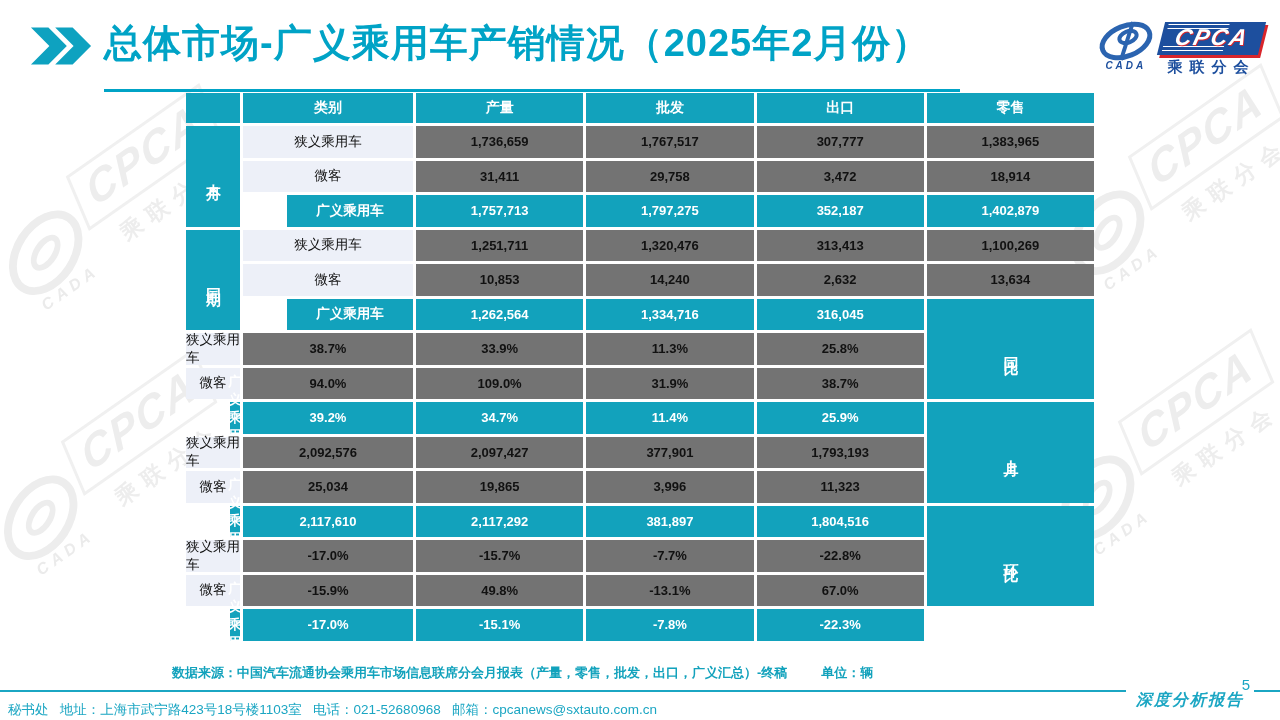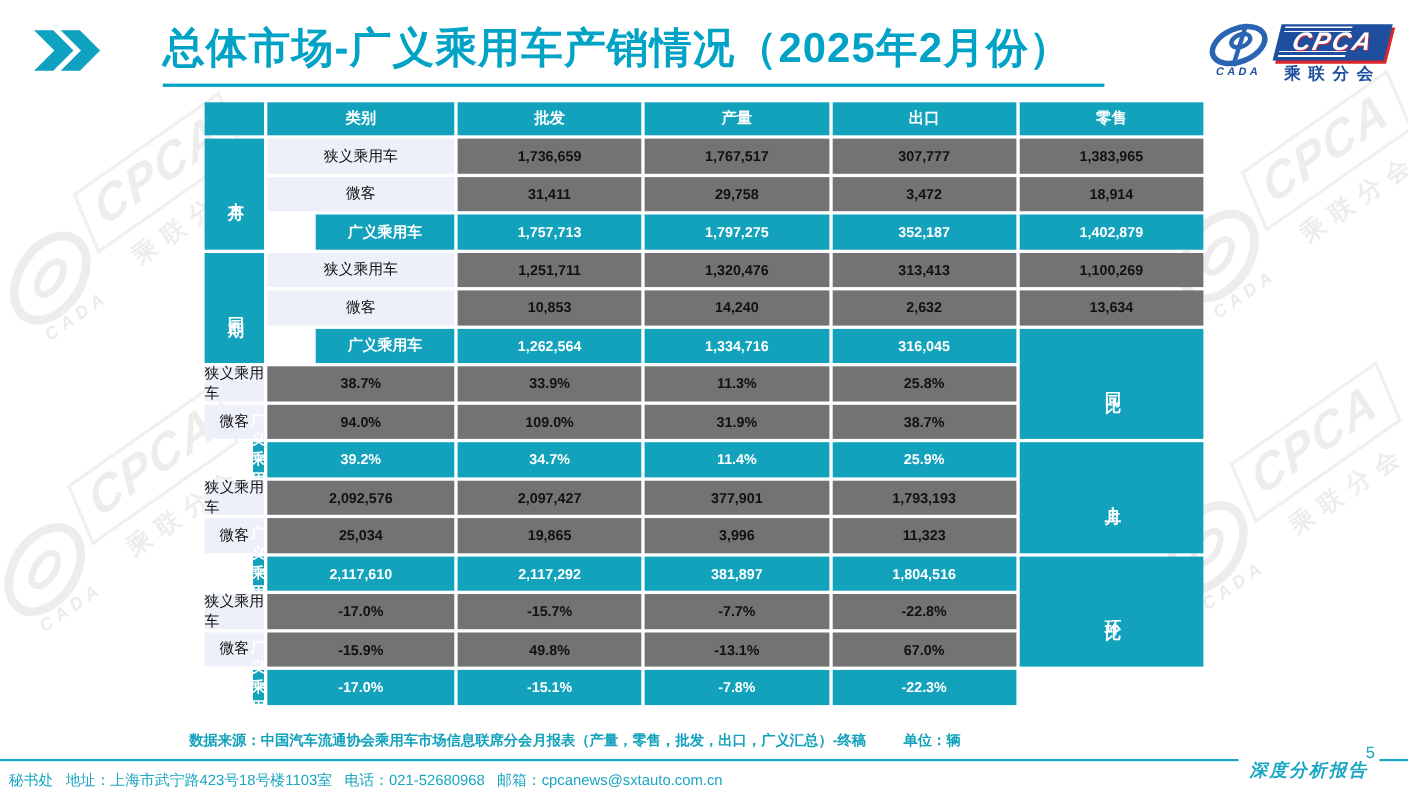--- a/index.html
+++ b/index.html
@@ -20,21 +20,21 @@
   .wm-cpca { color:#ededed; font-weight:bold; font-style:italic; font-size:44px; letter-spacing:2px;
              border:3px solid #f0f0f0; padding:0 12px 4px 12px; transform:skewX(-12deg); line-height:1.1; }
   .wm-sub { color:#ededed; font-weight:bold; font-size:22px; letter-spacing:9px; margin-top:8px; }
 
   .content { position:absolute; inset:0; z-index:1; }
 
   
   .chevrons { position:absolute; left:30px; top:26px; }
   .page-title { position:absolute; left:104px; top:18px; width:856px;
                 font-size:38px; font-weight:bold; color:#00a3c6; letter-spacing:1px;
-                white-space:nowrap; border-bottom:3px solid #00a3c6; padding-bottom:7px;margin-left:44px; }
+                white-space:nowrap; border-bottom:3px solid #00a3c6; padding-bottom:20px; }
 
   
   .logo { position:absolute; right:18px; top:20px; display:flex; align-items:flex-start; gap:6px; }
   .logo-emblem { display:flex; flex-direction:column; align-items:center; }
   .logo-cada { color:#1d4f9e; font-weight:bold; font-style:italic; font-size:10px; letter-spacing:3px; margin-top:-4px; }
   .logo-right { display:flex; flex-direction:column; align-items:center; margin-top:2px; }
   .logo-badge { position:relative; background:#1d4f9e; transform:skewX(-14deg);
                 padding:2px 14px 4px 14px; box-shadow:3px 3px 0 0 #d9252b; }
   .logo-badge::before, .logo-badge::after { content:""; position:absolute; left:4px; height:7px; width:60%;
                 background:repeating-linear-gradient(180deg,#fff 0 1.5px,transparent 1.5px 4px); }
@@ -147,22 +147,22 @@
         <div class="logo-badge">
           <span class="logo-cpca">CPCA</span>
         </div>
         <div class="logo-sub">乘联分会</div>
       </div>
     </div>
 
     <div class="data-table">
         <div class="cell corner"></div>
         <div class="cell colhead">类别</div>
+        <div class="cell colhead">产量</div>
         <div class="cell colhead">批发</div>
-        <div class="cell colhead">产量</div>
         <div class="cell colhead">出口</div>
         <div class="cell colhead">零售</div>
         <div class="cell grouplabel">本月</div>
         <div class="cell cat">狭义乘用车</div>
         <div class="cell val">1,736,659</div>
         <div class="cell val">1,767,517</div>
         <div class="cell val">307,777</div>
         <div class="cell val">1,383,965</div>
         <div class="cell cat">微客</div>
         <div class="cell val">31,411</div>

